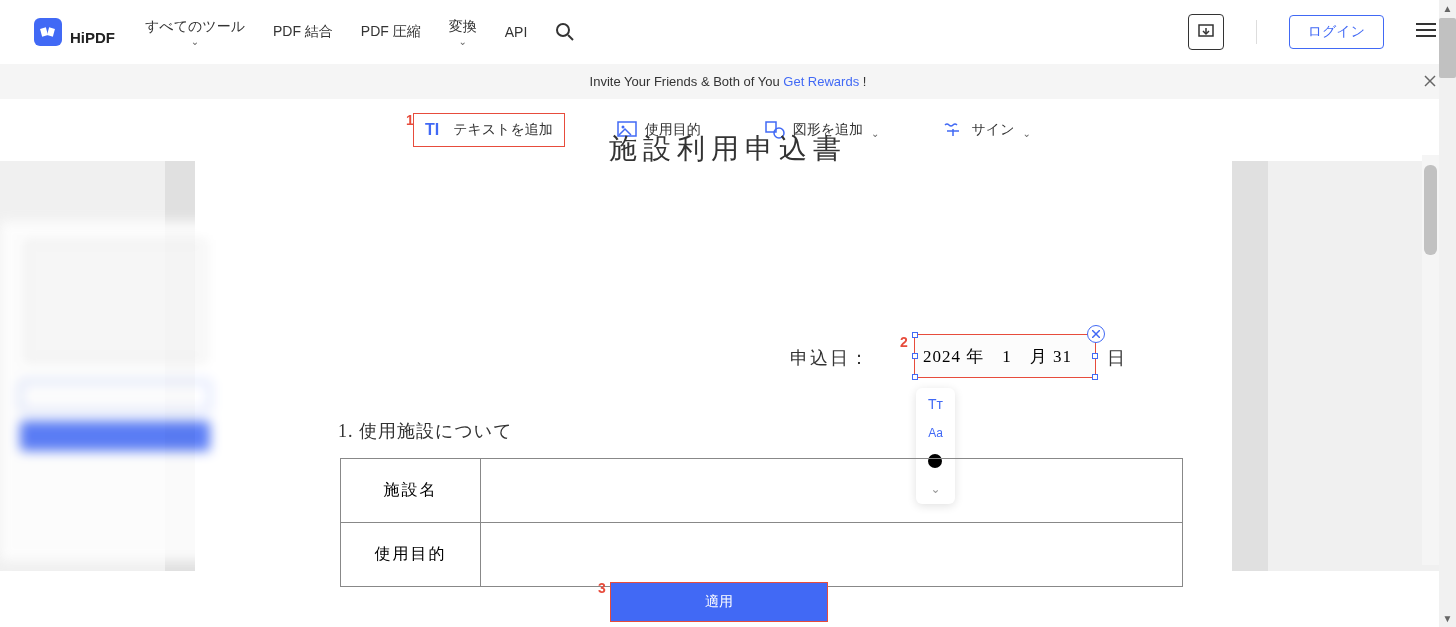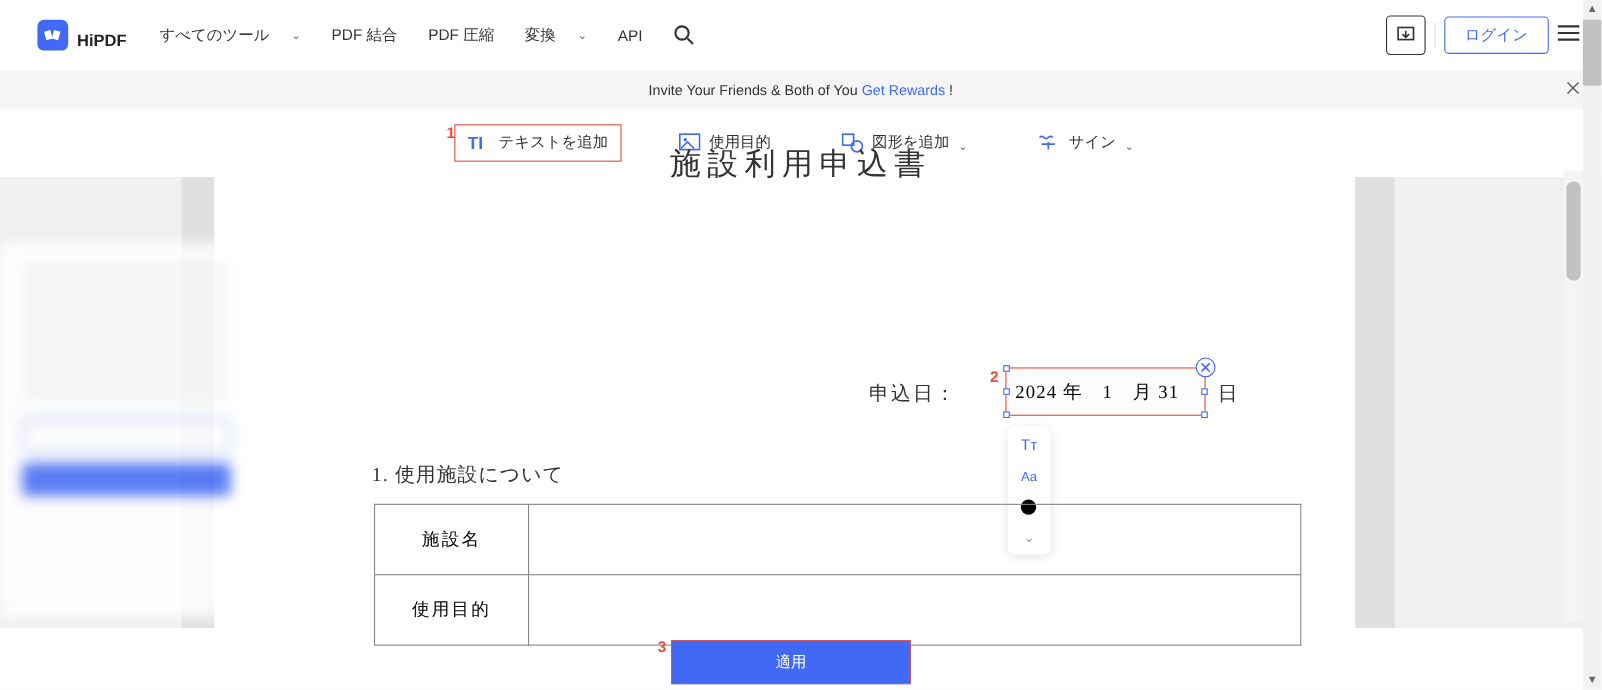--- a/index.html
+++ b/index.html
@@ -3,23 +3,23 @@
   <meta charset="utf-8">
   <style>
     * { margin: 0; padding: 0; box-sizing: border-box; }
     body { font-family: -apple-system, BlinkMacSystemFont, "Segoe UI", Helvetica, Arial, sans-serif; background: #fff; width: 1456px; height: 627px; overflow: hidden; position: relative; }
     
     .header { display: flex; align-items: center; height: 64px; padding: 0 20px; background: #fff; }
     .logo-wrap { display: flex; align-items: flex-end; gap: 8px; padding-left: 14px; }
     .logo-icon { width: 28px; height: 28px; background: #4169F5; border-radius: 6px; display: flex; align-items: center; justify-content: center; }
     .logo-text { font-weight: 600; font-size: 15px; color: #222; }
     .nav { display: flex; align-items: center; gap: 28px; margin-left: 30px; }
-    .nav-item { font-size: 14px; color: #333; cursor: pointer; display: flex; align-items: center; gap: 20px; }
+    .nav-item { font-size: 14px; color: #333; cursor: pointer; display: flex; align-items: center; gap: 0; flex-direction: column; }
     .chevron { font-size: 10px; color: #666; }
-    .header-right { margin-left: auto; display: flex; align-items: center; gap: 8px; }
+    .header-right { margin-left: auto; display: flex; align-items: center; gap: 32px; }
     .icon-btn { width: 36px; height: 36px; display: flex; align-items: center; justify-content: center; cursor: pointer; border: 1.5px solid #333; border-radius: 4px; }
     .vdiv { width: 1px; height: 24px; background: #ddd; }
     .login-btn { border: 1.5px solid #4169F5; color: #4169F5; padding: 7px 18px; border-radius: 4px; font-size: 14px; cursor: pointer; background: #fff; }
     .hamburger { cursor: pointer; }
     
     .banner { background: #f5f5f5; padding: 10px 0; text-align: center; font-size: 13px; color: #333; position: relative; }
     .banner a { color: #4169F5; text-decoration: none; }
     .banner-close { position: absolute; right: 20px; top: 50%; transform: translateY(-50%); cursor: pointer; color: #666; font-size: 16px; }
     
     .toolbar { display: flex; align-items: center; justify-content: center; gap: 40px; padding: 14px 0; background: #fff; }

